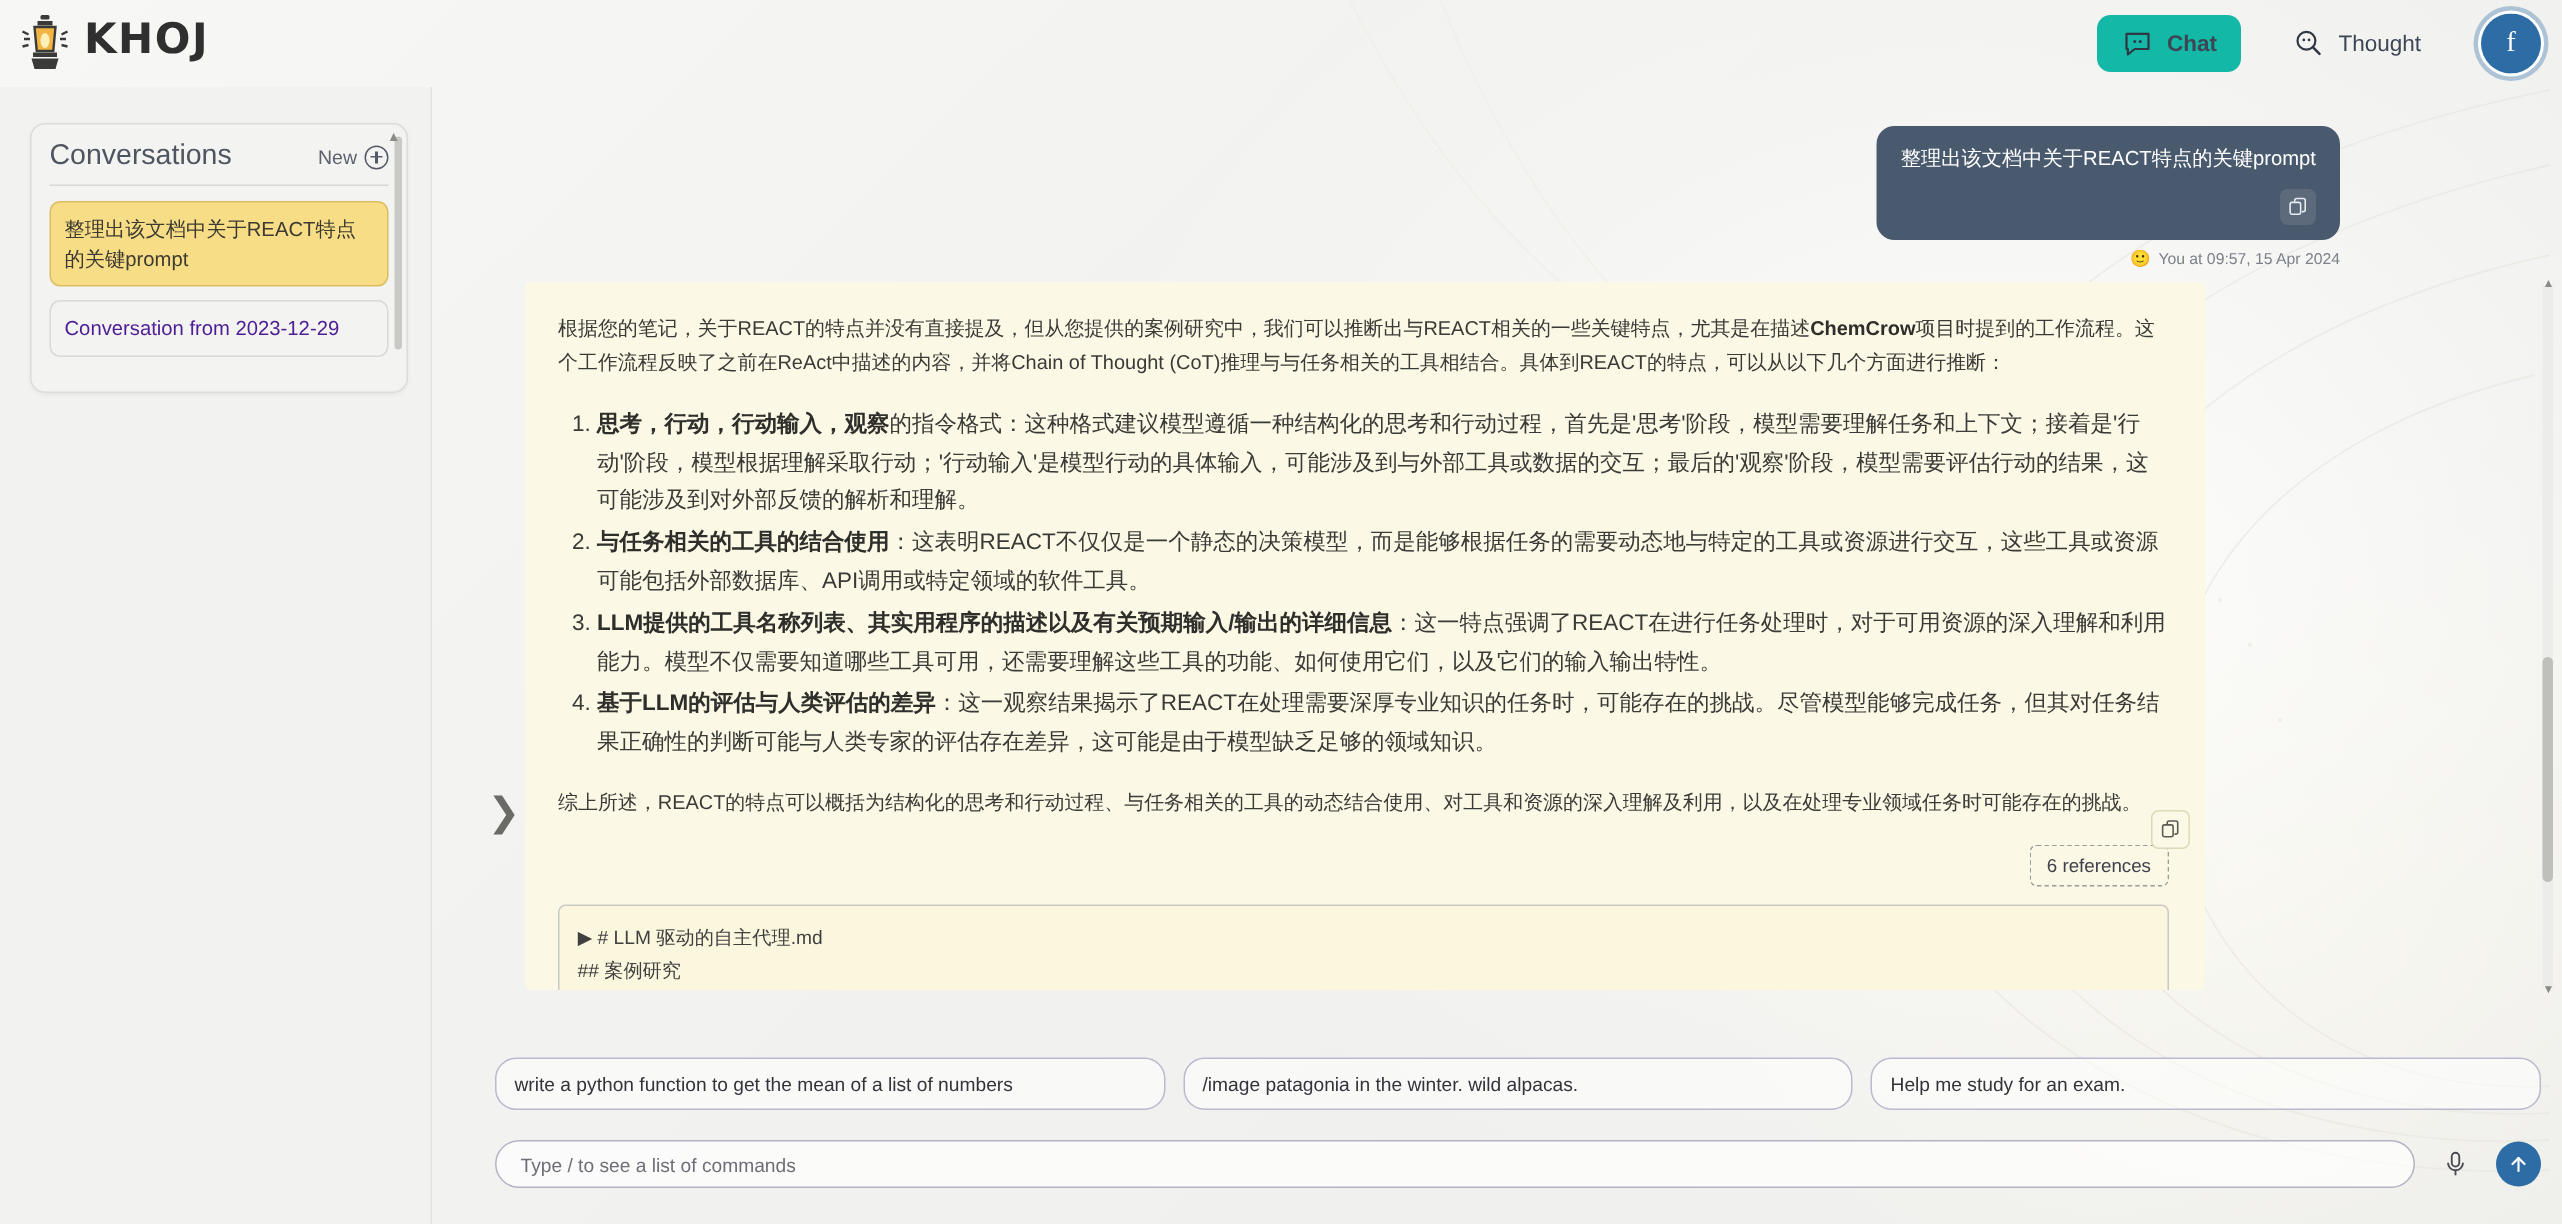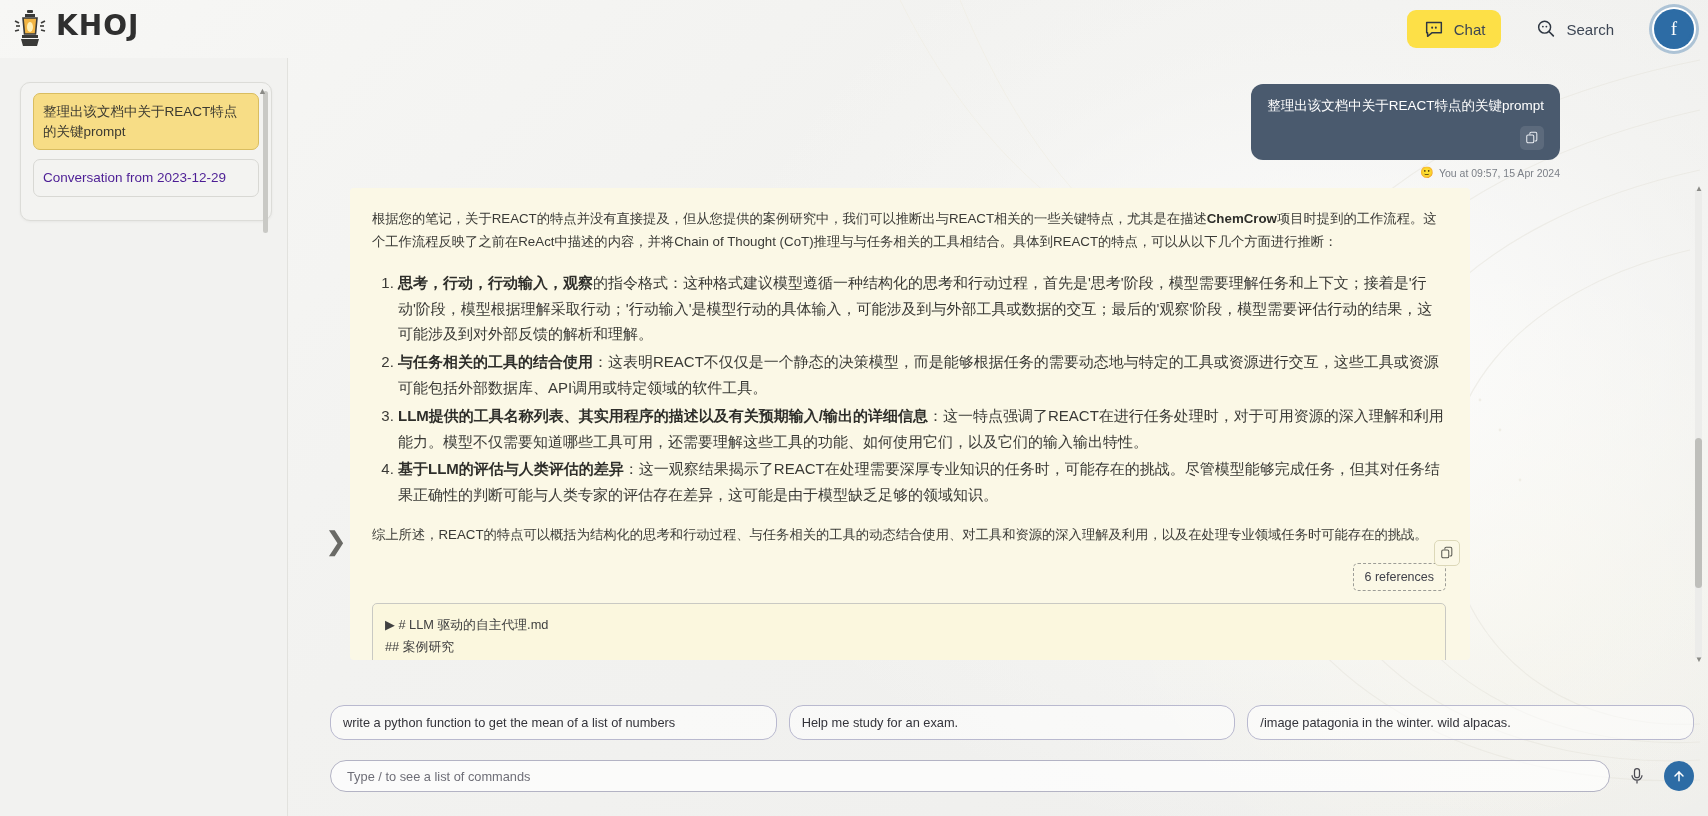--- a/index.html
+++ b/index.html
@@ -30,21 +30,21 @@
     font-family: "DejaVu Sans", sans-serif;
     font-weight: 700; font-size: 28px; letter-spacing: 1px; color: #2f2f2f;
   }
   .topnav { margin-left: auto; display: flex; align-items: center; gap: 18px; padding-right: 14px; }
   .nav-btn {
     display: flex; align-items: center; gap: 9px;
     padding: 8px 16px; border-radius: 9px;
     font-size: 15px; color: #3d4654; cursor: pointer;
     background: transparent; border: none;
   }
-  .nav-btn.active { background: #fde047; }
+  .nav-btn.active { background: #14b8a6; font-weight: bold; }
   .nav-icon { width: 22px; height: 22px; display: block; }
   .avatar {
     width: 40px; height: 40px; border-radius: 50%;
     background: #2d6ca5; color: #fff;
     display: flex; align-items: center; justify-content: center;
     font-size: 19px; font-family: "Liberation Serif", serif;
     border: 3px dotted #2d6ca5; outline: 2px solid transparent;
     margin-left: 6px; cursor: pointer;
     box-shadow: 0 0 0 2px #fff, 0 0 0 5px rgba(45,108,165,.35);
   }
@@ -268,29 +268,36 @@
       </svg>
       <span>Chat</span>
     </div>
     <div class="nav-btn">
       <svg class="nav-icon" viewBox="0 0 24 24">
         <circle cx="10.5" cy="10" r="6.5" fill="none" stroke="#2f3742" stroke-width="1.6"></circle>
         <line x1="15.5" y1="15" x2="20" y2="19.5" stroke="#2f3742" stroke-width="1.8" stroke-linecap="round"></line>
         <circle cx="8.6" cy="9.4" r="1" fill="#2f3742"></circle>
           <circle cx="12.4" cy="9.4" r="1" fill="#2f3742"></circle>
       </svg>
-      <span>Search</span>
+      <span>Thought</span>
     </div>
     <div class="avatar">
       <span>f</span>
     </div>
   </div>
 </div>
 
 <div class="sidebar">
+  <div class="sb-head">
+    <span class="sb-title">Conversations</span>
+    <span class="sb-new">
+      <span>New</span>
+      <span class="plus-circle"></span>
+    </span>
+  </div>
   <div class="conv-item selected">
     <span>整理出该文档中关于REACT特点的关键prompt</span>
   </div>
   <div class="conv-item">
     <span>Conversation from 2023-12-29</span>
   </div>
   <div class="sb-scroll">
     <div class="sb-caret">▲</div>
     <div class="bar"></div>
   </div>
@@ -367,22 +374,22 @@
   <div class="pane-scroll">
     <div class="track"></div>
     <div class="up">▲</div>
     <div class="thumb"></div>
     <div class="down">▼</div>
   </div>
 </div>
 
 <div class="chips">
   <div class="chip">write a python function to get the mean of a list of numbers</div>
+  <div class="chip">/image patagonia in the winter. wild alpacas.</div>
   <div class="chip">Help me study for an exam.</div>
-  <div class="chip">/image patagonia in the winter. wild alpacas.</div>
 </div>
 
 <div class="inputbar">
   <input class="input-field" type="text" placeholder="Type / to see a list of commands" style="">
   <div class="mic-btn">
     <svg width="20" height="20" viewBox="0 0 24 24">
       <rect x="9" y="3" width="6" height="11" rx="3" fill="none" stroke="#4a4a52" stroke-width="1.5"></rect>
       <path d="M6 11 a6 6 0 0 0 12 0" fill="none" stroke="#4a4a52" stroke-width="1.5"></path>
       <line x1="12" y1="17.5" x2="12" y2="21" stroke="#4a4a52" stroke-width="1.5"></line>
     </svg>

